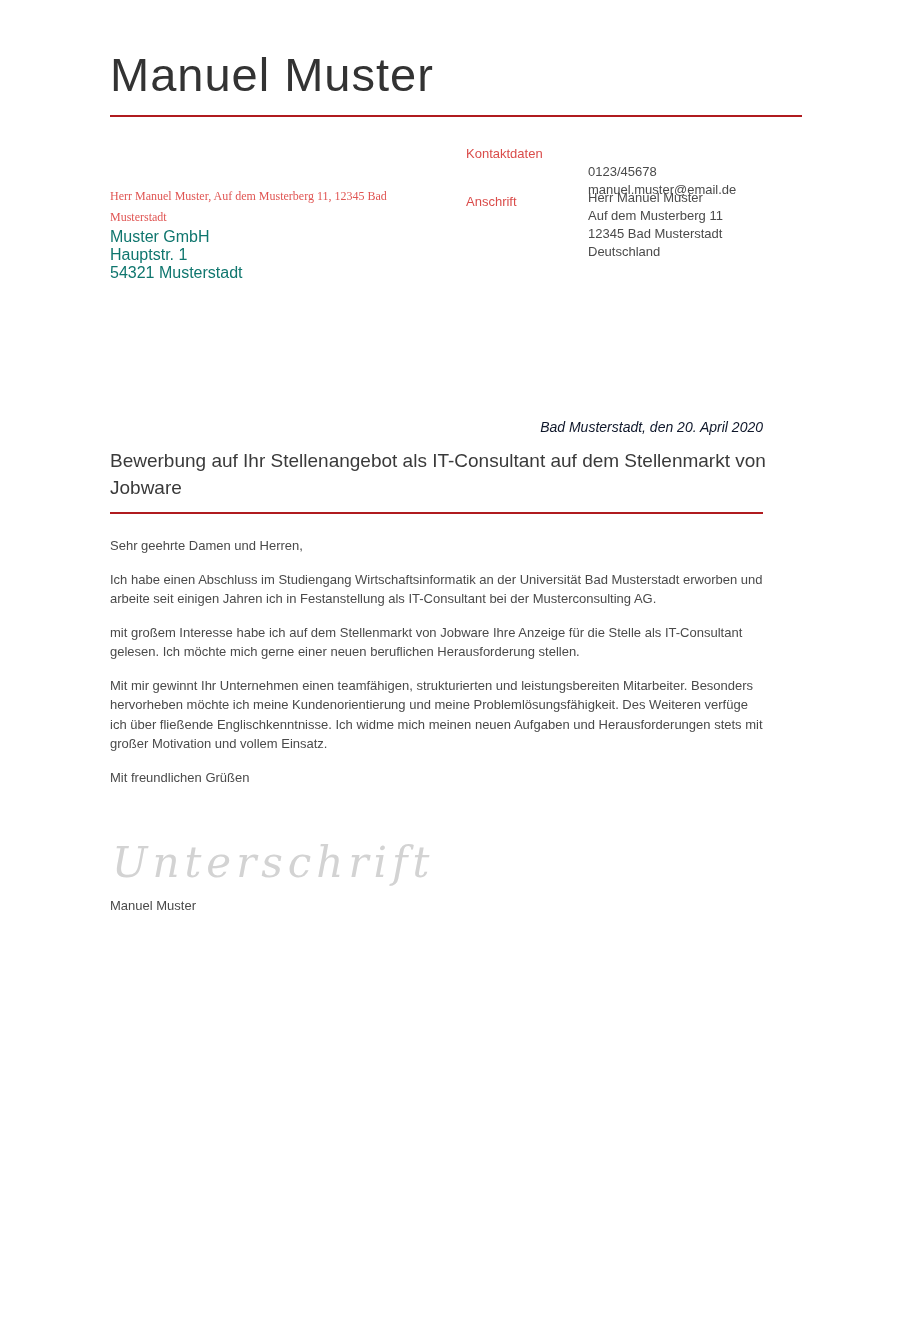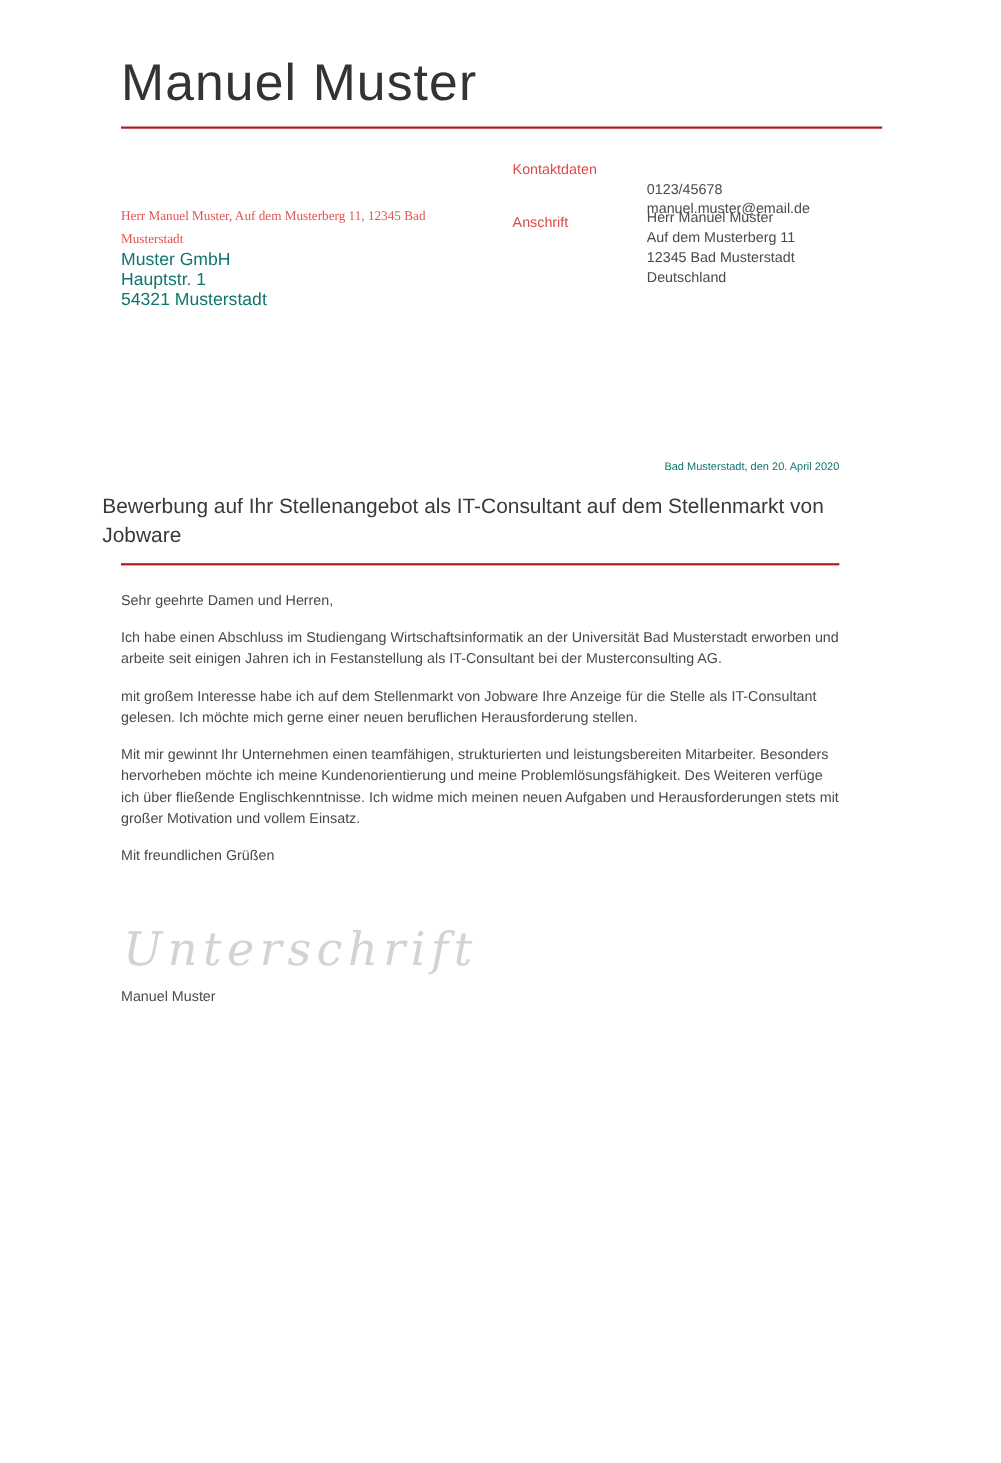--- a/index.html
+++ b/index.html
@@ -71,26 +71,27 @@
     font-size: 16px;
     line-height: 18px;
     color: #0f766e;
   }
   .date-line {
     position: absolute;
     left: 110px;
     top: 419px;
     width: 653px;
     text-align: right;
-    font-size: 10px;
-    color: #0f766e;
+    font-size: 14px;
+    color: #0f172a;
+    font-style: italic;
   }
   .subject {
     position: absolute;
-    left: 93px;
+    left: 110px;
     top: 447px;
     width: 680px;
     font-size: 19px;
     line-height: 27px;
     font-weight: 300;
     color: #3a3a3a;
   }
   .body-text {
     position: absolute;
     left: 110px;

